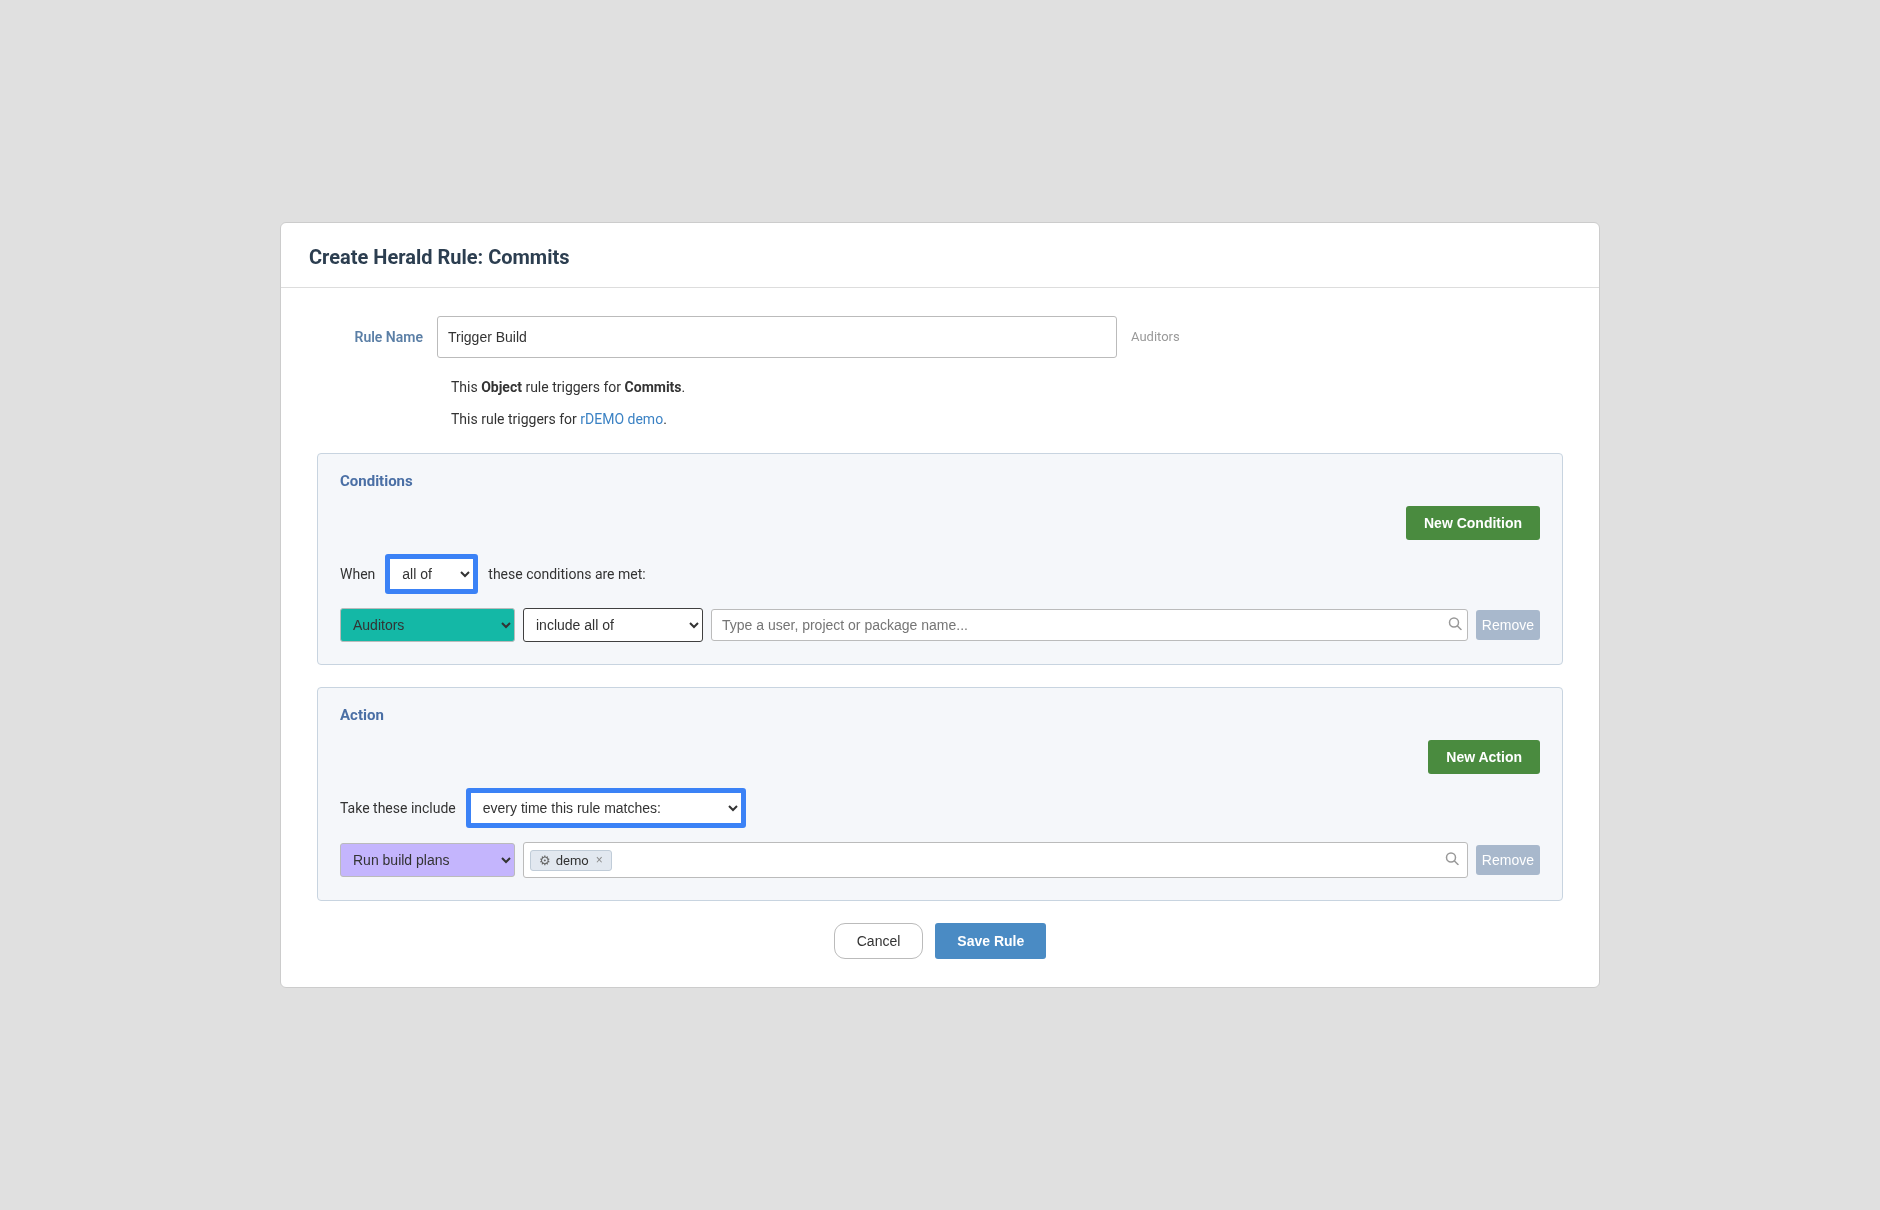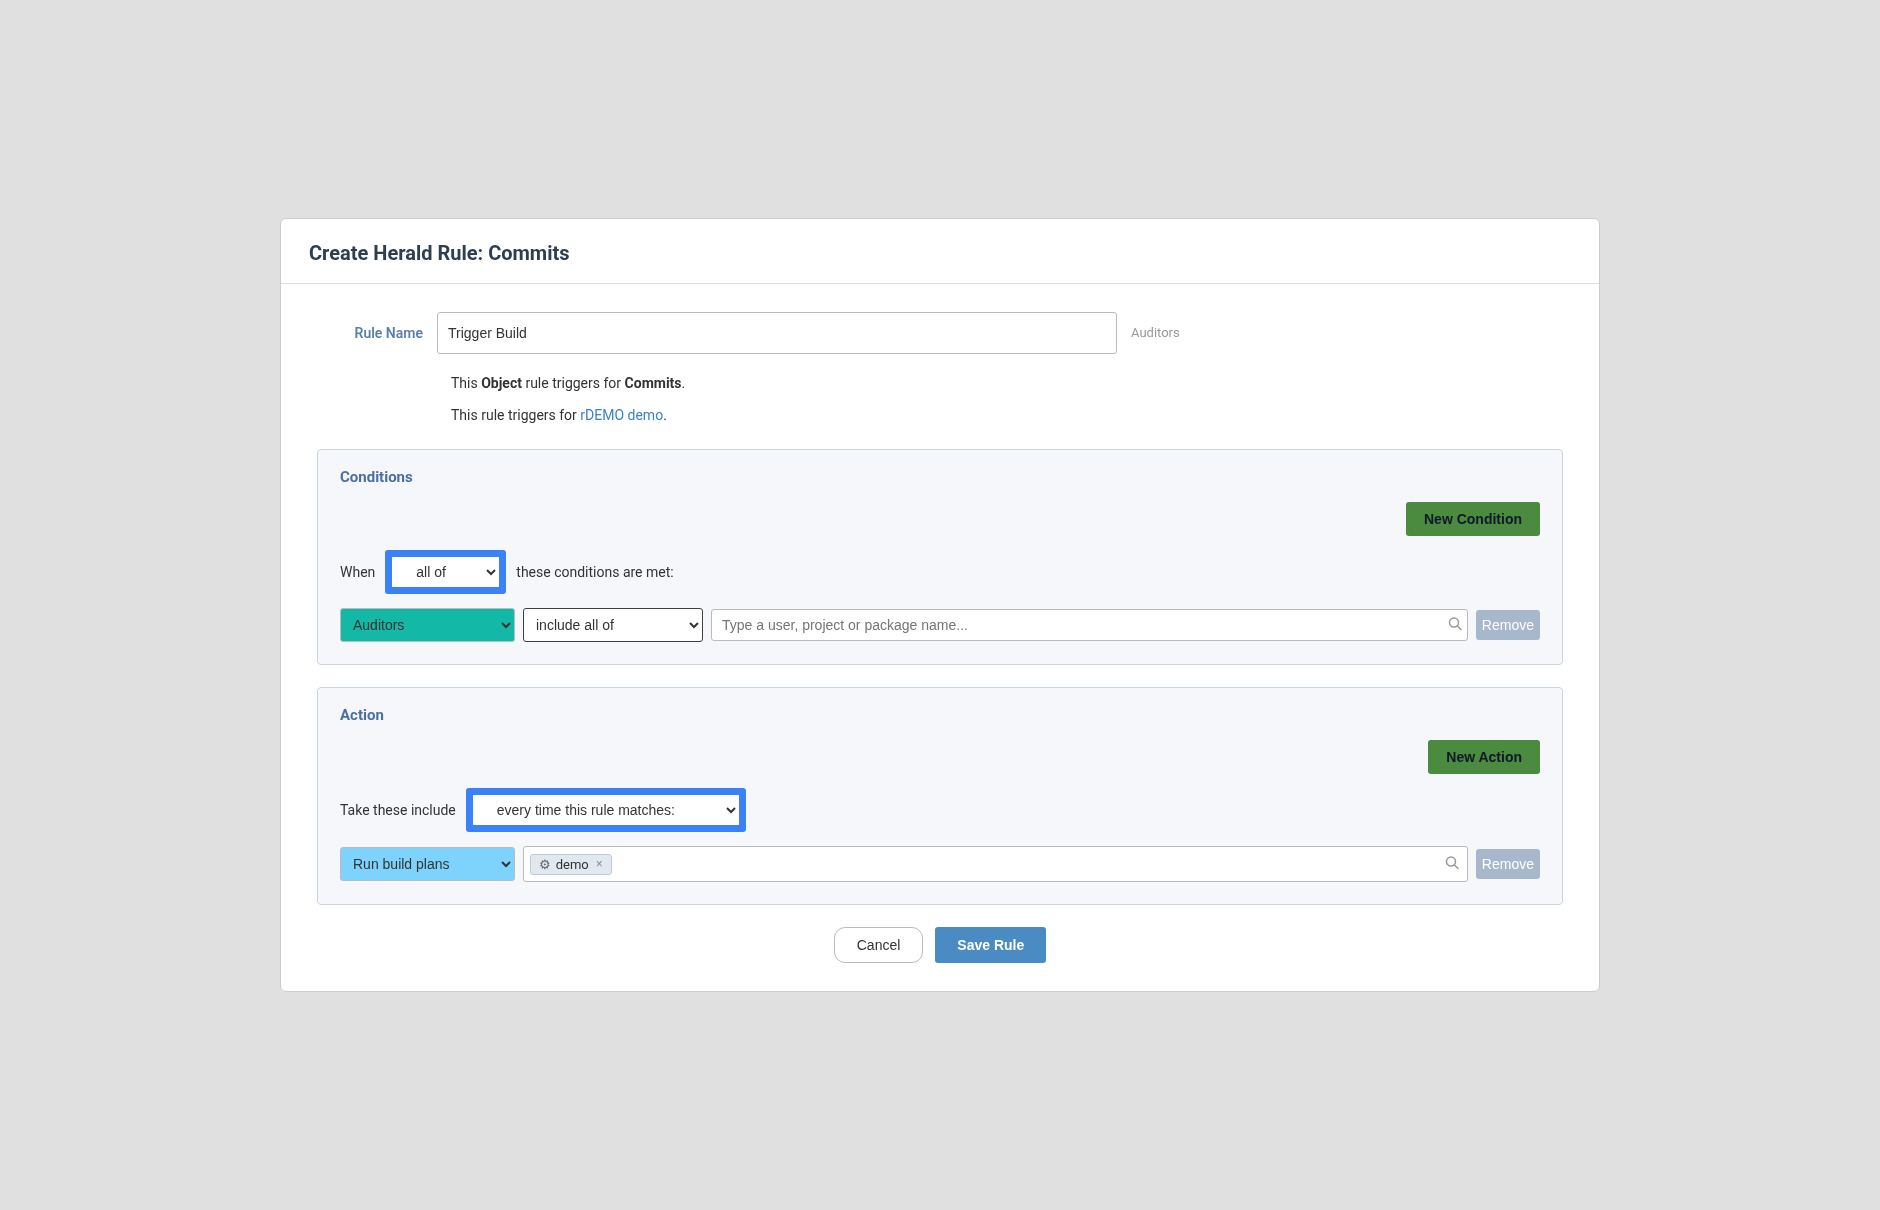--- a/index.html
+++ b/index.html
@@ -87,42 +87,42 @@
       color: #4a6fa5;
       margin-bottom: 16px;
     }
     .section-toolbar {
       display: flex;
       justify-content: flex-end;
       margin-bottom: 14px;
     }
     .btn-green {
       background: #4a8b3f;
-      color: #0f172a;
+      color: #ffffff;
       border: none;
       border-radius: 3px;
       padding: 9px 18px;
       font-size: 14px;
       font-weight: 600;
       cursor: pointer;
     }
     
     .when-row {
       display: flex;
       align-items: center;
       margin-bottom: 14px;
       gap: 10px;
     }
     .when-label {
       font-size: 14px;
       color: #333;
     }
     .select-field {
-      padding: 6px 20px;
-      border: 7px solid #3b82f6;
+      padding: 6px 8px;
+      border: 5px solid #3b82f6;
       border-radius: 3px;
       font-size: 14px;
       background: #fff;
       color: #333;
       cursor: pointer;
       appearance: auto;
     }
     .condition-row {
       display: flex;
       align-items: center;
@@ -190,21 +190,21 @@
     .action-row {
       display: flex;
       align-items: center;
       gap: 8px;
     }
     .action-select {
       padding: 7px 8px;
       border: 1px solid #bbb;
       border-radius: 3px;
       font-size: 14px;
-      background: #7dd3fc;
+      background: #c4b5fd;
       color: #333;
       cursor: pointer;
       width: 175px;
     }
     .token-input-wrap {
       flex: 1;
       border: 1px solid #bbb;
       border-radius: 3px;
       background: #fff;
       display: flex;

